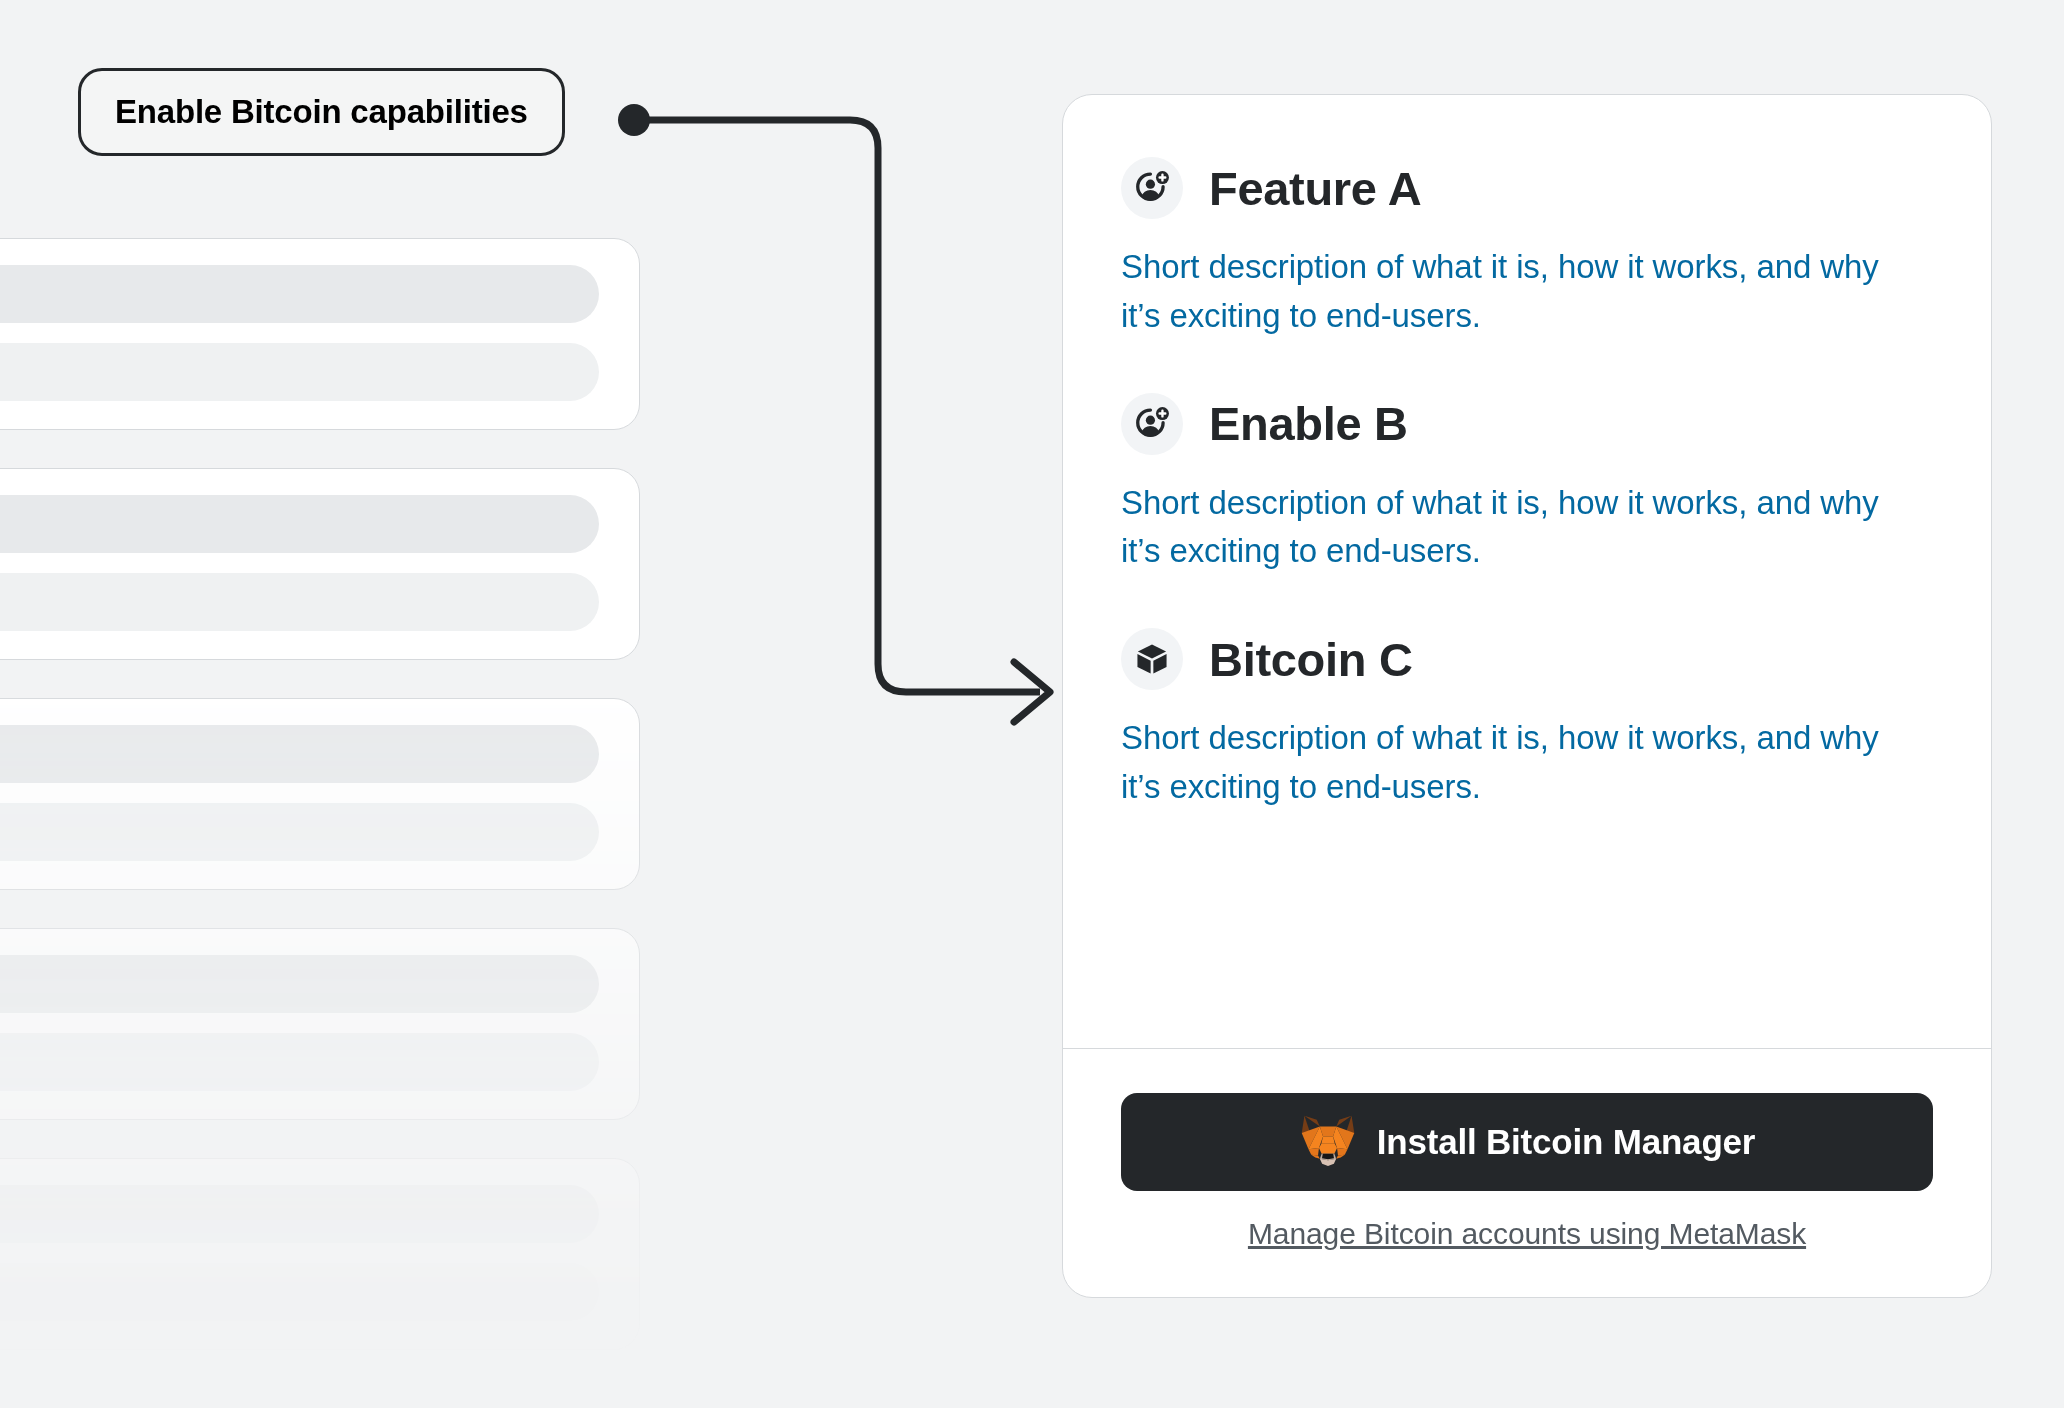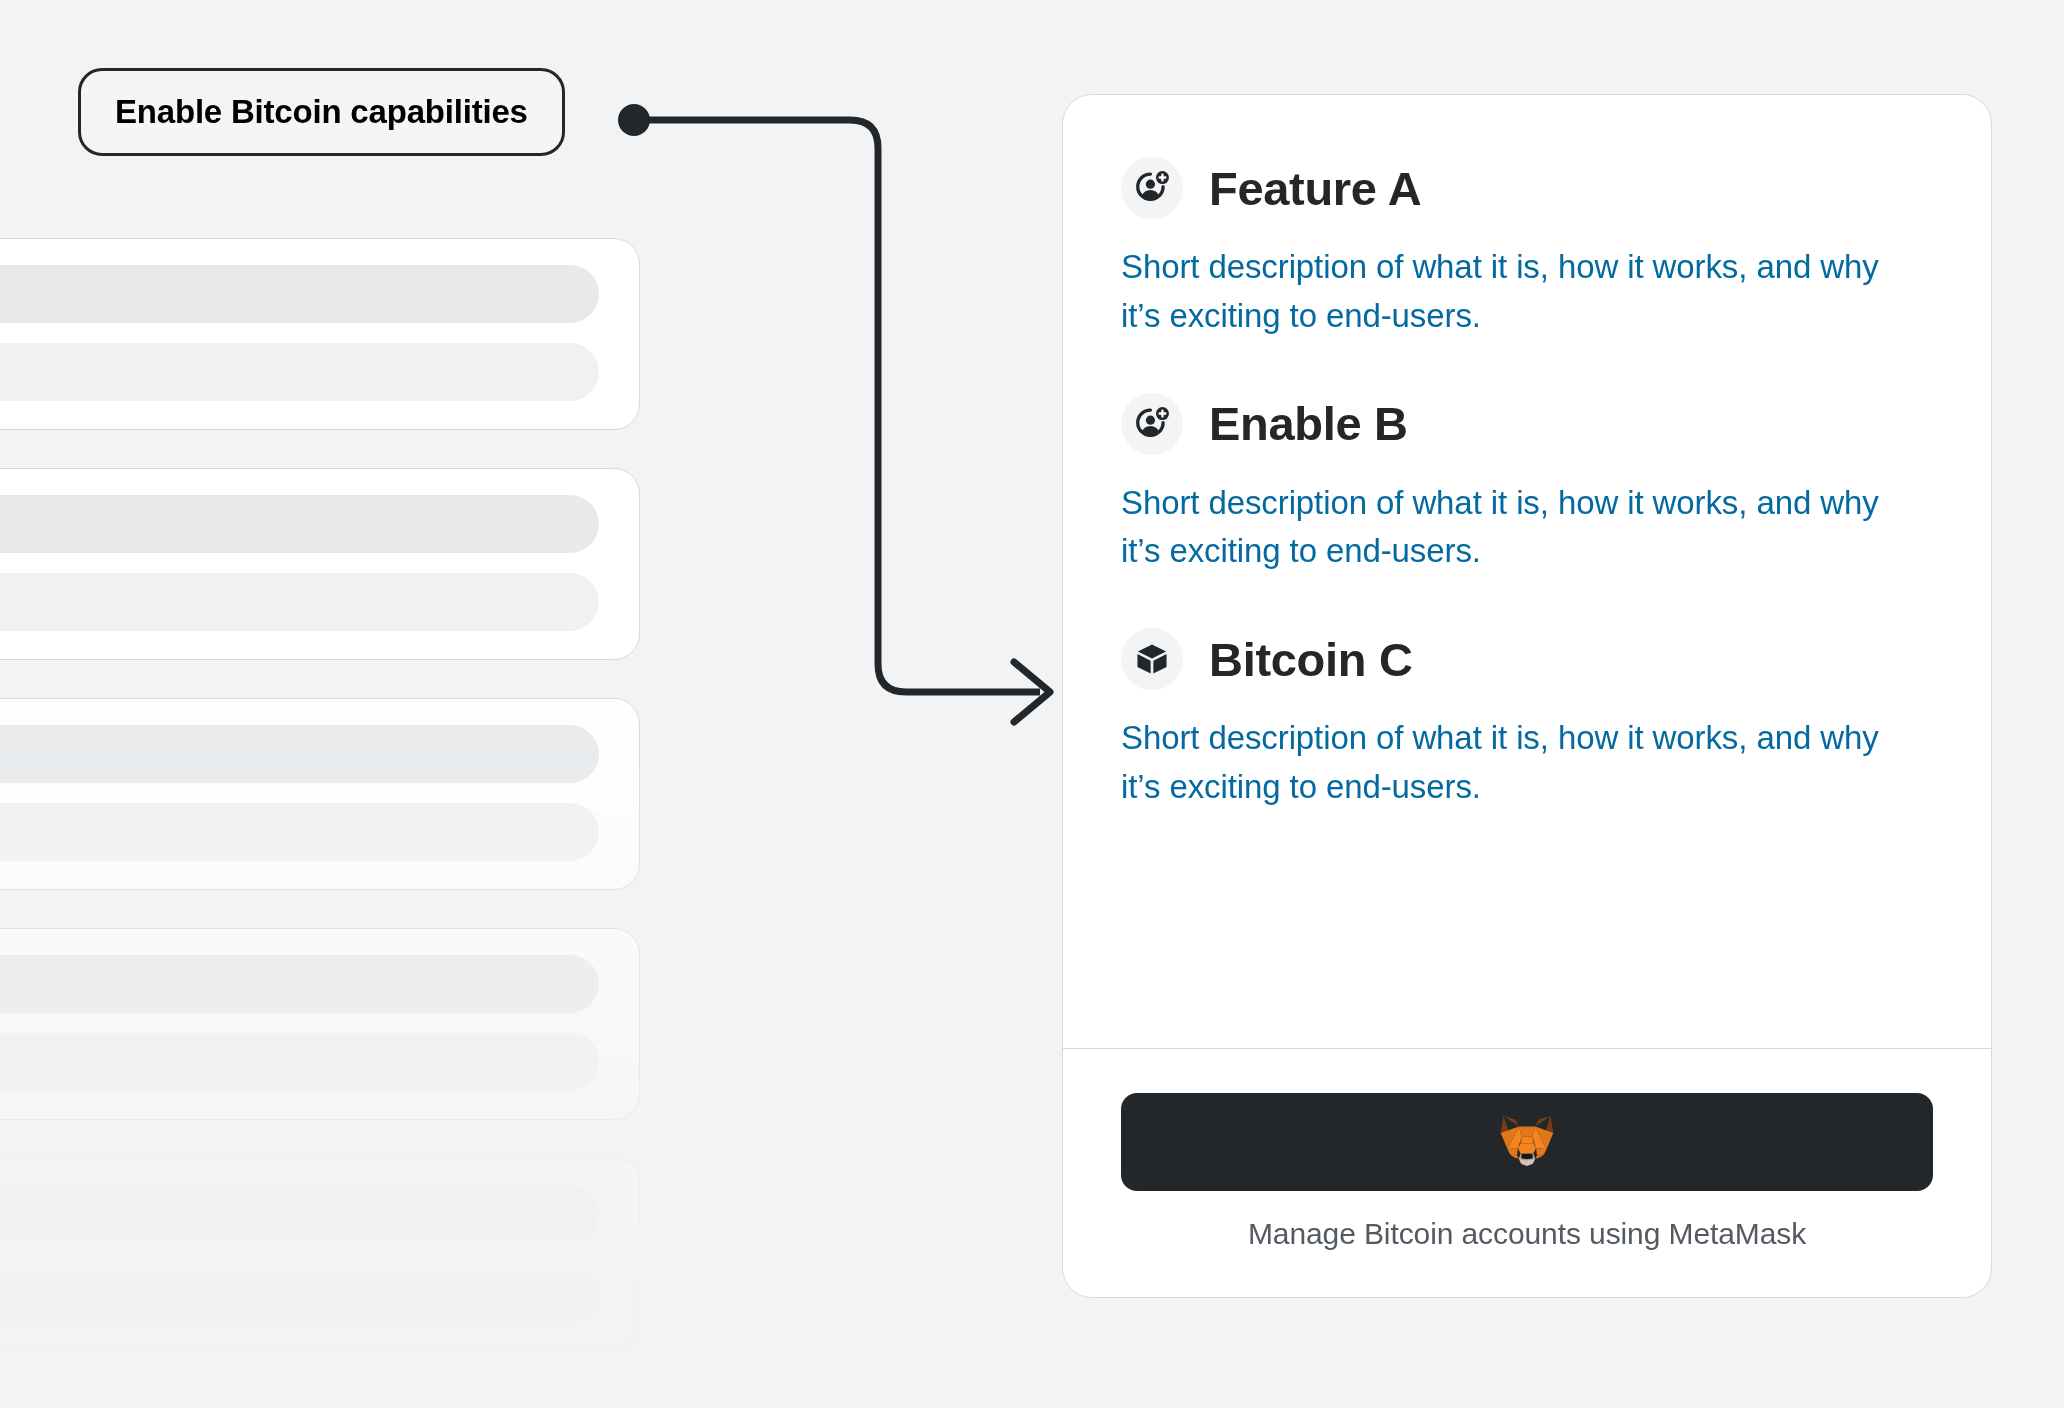--- a/index.html
+++ b/index.html
@@ -188,20 +188,21 @@
     color: #FFFFFF;
     letter-spacing: -0.2px;
   }
   .fox-logo { width: 58px; height: 56px; display: block; flex: none; }
 
   .footer-caption {
     font-size: 30px;
     color: #535A61;
     letter-spacing: -0.1px;
     text-align: center;
+    text-decoration: underline;
   }
 </style>
 </head>
 <body>
 
 <div id="stage">
 
   <div class="skeleton-col">
     <div class="skeleton-card">
       <div class="skeleton-bar"></div>
@@ -304,19 +305,20 @@
           <path d="M26.5 24 L37.6 24 L39.5 32 L24.6 32 Z" fill="#F5841F"></path>
           <path d="M10.5 38 L22 36.5 L21 45 L13.5 44 Z" fill="#E4761B"></path>
           <path d="M53.5 38 L42 36.5 L43 45 L50.5 44 Z" fill="#E4761B"></path>
           <path d="M22 36.5 L24.6 32 L39.5 32 L42 36.5 L39 43 L25 43 Z" fill="#F5841F"></path>
           <path d="M25 43 L39 43 L41 48.5 L32 50 L23 48.5 Z" fill="#C0AD9E"></path>
           <path d="M26.2 43 L37.8 43 L38.6 48 L32 49 L25.4 48 Z" fill="#161616"></path>
           <path d="M23 48.5 L32 50 L41 48.5 L38.5 54 L32 56.5 L25.5 54 Z" fill="#D7C1B3"></path>
           <path d="M13.5 44 L21 45 L23 48.5 L18 47 Z" fill="#E4761B"></path>
           <path d="M50.5 44 L43 45 L41 48.5 L46 47 Z" fill="#E4761B"></path>
         </svg>
+        <span class="btn-label">Install Bitcoin Manager</span>
       </button>
       <div class="footer-caption">Manage Bitcoin accounts using MetaMask</div>
     </div>
 
   </div>
 
 </div>
 
 </body></html>

